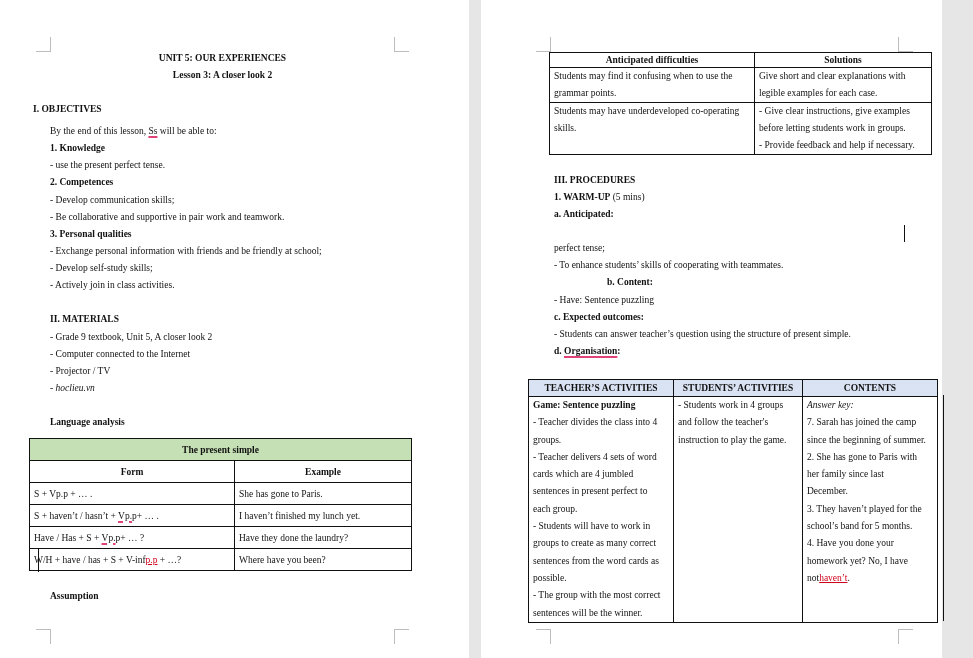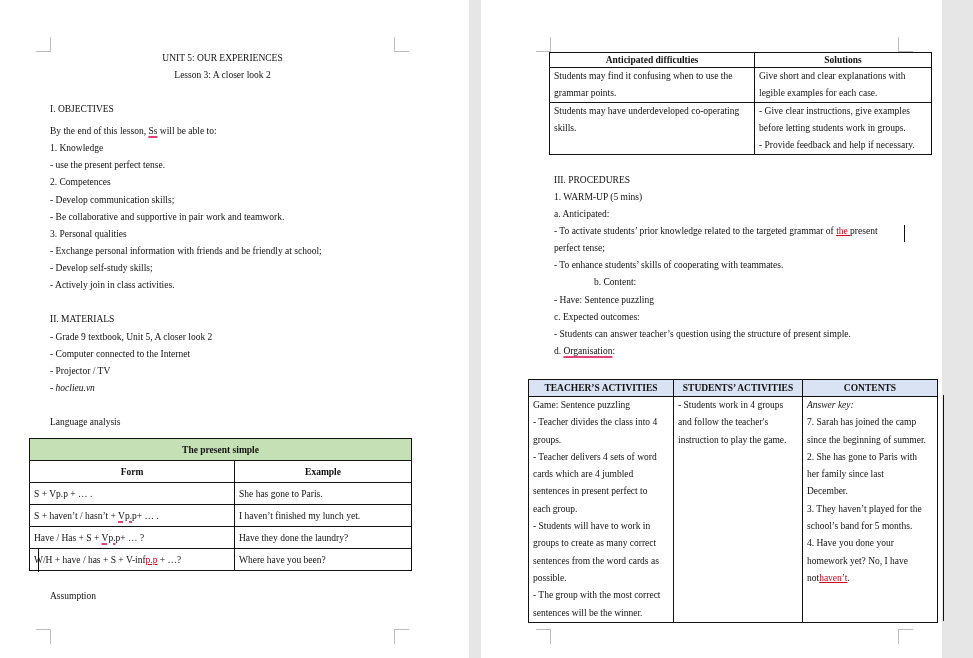--- a/index.html
+++ b/index.html
@@ -11,21 +11,21 @@
   #page-right { left: 481px; width: 464px; }
   .scroll-edge { position: absolute; top: 0; right: 0; width: 3px; height: 658px; background: #e6e6e6; }
 
   .crop { position: absolute; width: 15px; height: 15px; border-color: #bdbdbd; border-style: solid; border-width: 0; }
   .crop.tl { border-right-width: 1px; border-bottom-width: 1px; }
   .crop.tr { border-left-width: 1px; border-bottom-width: 1px; }
   .crop.bl { border-right-width: 1px; border-top-width: 1px; }
   .crop.br { border-left-width: 1px; border-top-width: 1px; }
 
   .t { position: absolute; white-space: nowrap; line-height: 12px; }
-  .b { font-weight: normal; }
+  .b { font-weight: bold; }
   .i { font-style: italic; }
   .center { text-align: center; }
   .squiggle { text-decoration: underline; text-decoration-color: #e0427a; text-decoration-thickness: 1.5px; text-underline-offset: 2px; }
   .redtrack { color: #d0021b; text-decoration: underline; text-decoration-color: #d0021b; }
   .changebar { position: absolute; width: 1px; background: #111; }
 
   table { position: absolute; border-collapse: collapse; table-layout: fixed; }
   td, th { border: 1px solid #111; vertical-align: top; font-weight: normal; text-align: left; line-height: 17px; padding: 0 4px; font-size: 9.5px; }
   th { font-weight: bold; text-align: center; }
 
@@ -46,21 +46,21 @@
 
 <div class="page" id="page-left">
   <div class="crop tl" style="left:36px;top:37px;"></div>
   <div class="crop tr" style="left:394px;top:37px;"></div>
   <div class="crop bl" style="left:36px;top:629px;"></div>
   <div class="crop br" style="left:394px;top:629px;"></div>
 
   <div class="t b center" style="left:0;width:445px;top:52px;">UNIT 5: OUR EXPERIENCES</div>
   <div class="t b center" style="left:0;width:445px;top:69px;">Lesson 3: A closer look 2</div>
 
-  <div class="t b" style="left:50px;top:103px;">I. OBJECTIVES</div>
+  <div class="t b" style="left:33px;top:103px;">I. OBJECTIVES</div>
   <div class="t" style="left:50px;top:125px;"><span>By the end of this lesson, </span><span class="squiggle">Ss</span><span> will be able to:</span></div>
   <div class="t b" style="left:50px;top:142px;">1. Knowledge</div>
   <div class="t" style="left:50px;top:159px;">- use the present  perfect  tense.</div>
   <div class="t b" style="left:50px;top:176px;">2. Competences</div>
   <div class="t" style="left:50px;top:194px;">- Develop communication skills;</div>
   <div class="t" style="left:50px;top:211px;">- Be collaborative and supportive in pair work and teamwork.</div>
   <div class="t b" style="left:50px;top:228px;">3. Personal qualities</div>
   <div class="t" style="left:50px;top:245px;">- Exchange personal information with friends and be friendly at school;</div>
   <div class="t" style="left:50px;top:262px;">- Develop self-study skills;</div>
   <div class="t" style="left:50px;top:279px;">- Actively join in class activities.</div>
@@ -146,25 +146,24 @@
         <span class="cell-line">before letting students work in groups.</span>
         <span class="cell-line">- Provide feedback and help if necessary.</span>
       </td>
     </tr>
   </tbody>
     </table>
 
   <div class="t b" style="left:73px;top:174px;">III. PROCEDURES</div>
   <div class="t" style="left:73px;top:191px;"><span class="b">1. WARM-UP</span><span> (5 mins)</span></div>
   <div class="t b" style="left:73px;top:208px;">a. Anticipated:</div>
-  <div class="t" style="left:73px;top:225px;"><span>- To activate students’ prior knowledge related to the targeted  grammar of </span><span class="redtrack">the </span><span>present</span></div>
   <div class="changebar" style="left:423px;top:225px;height:17px;"></div>
   <div class="t" style="left:73px;top:242px;">perfect tense;</div>
   <div class="t" style="left:73px;top:259px;">- To enhance students’ skills of cooperating with teammates.</div>
-  <div class="t b" style="left:73px;top:276px;padding-left:40px;">b. Content:</div>
+  <div class="t b" style="left:86px;top:276px;padding-left:40px;">b. Content:</div>
   <div class="t" style="left:73px;top:294px;">- Have: Sentence puzzling</div>
   <div class="t b" style="left:73px;top:311px;">c. Expected outcomes:</div>
   <div class="t" style="left:73px;top:328px;">- Students can answer  teacher’s question using the structure  of present  simple.</div>
   <div class="t b" style="left:73px;top:345px;"><span>d. </span><span class="squiggle">Organisation</span><span>:</span></div>
 
   <table id="procedure-table" style="left:47px;top:379px;width:409px;">
     <colgroup>
         <col style="width:145px">
         <col style="width:129px">
         <col style="width:135px">

